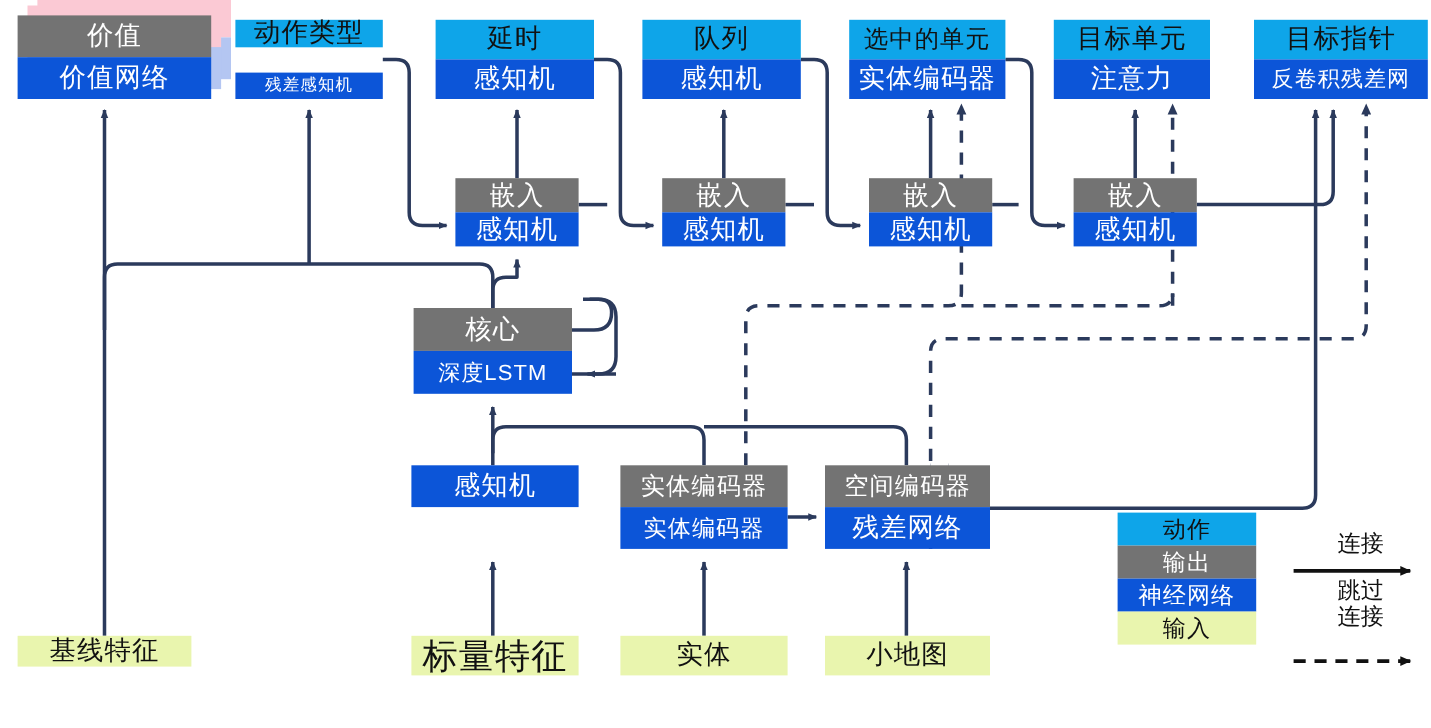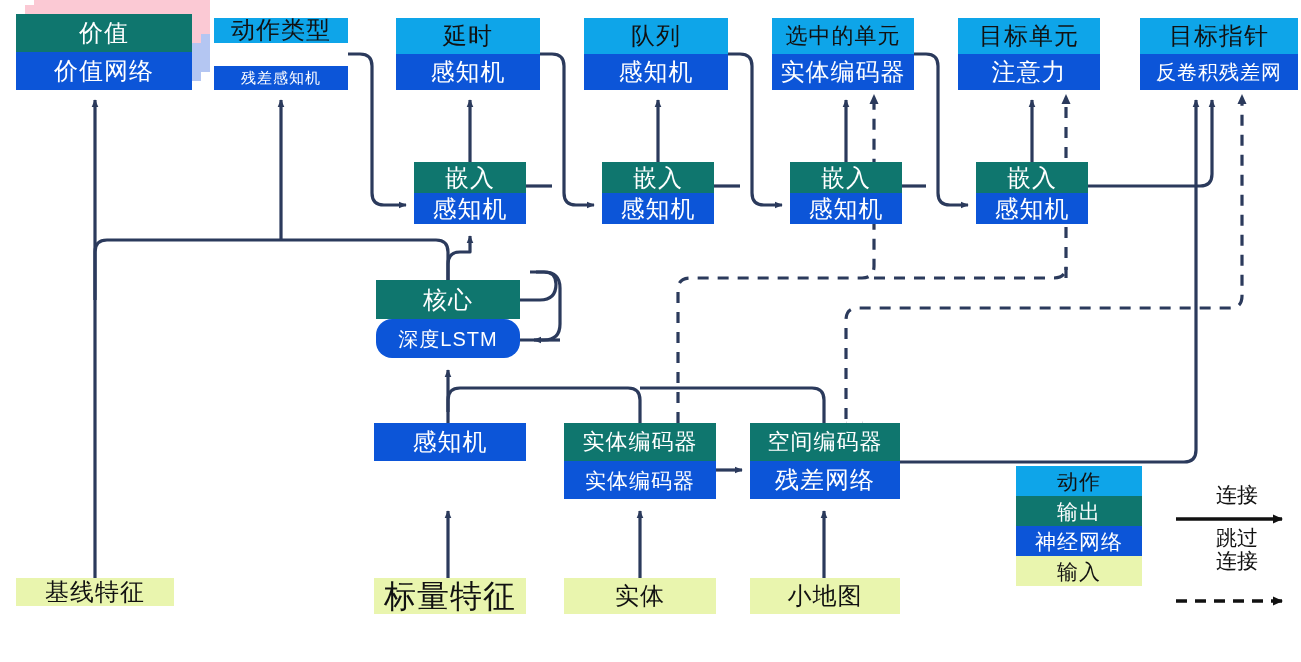--- a/index.html
+++ b/index.html
@@ -4,21 +4,21 @@
 <style>
   html,body{margin:0;padding:0;background:#ffffff;}
   body{font-family:"Liberation Sans","DejaVu Sans",sans-serif;}
   #stage{position:relative;width:1301px;height:662px;background:#fff;overflow:hidden;}
   svg.wires{position:absolute;left:0;top:0;width:1301px;height:662px;pointer-events:none;}
 
   .node{position:absolute;box-sizing:border-box;display:flex;flex-direction:column;z-index:3;}
   .band{box-sizing:border-box;display:flex;align-items:center;justify-content:center;
         white-space:nowrap;letter-spacing:1px;line-height:1;}
   .band.action{background:#0ea5e9;color:#111111;}
-  .band.output{background:#0f766e;color:#ffffff;}
+  .band.output{background:#737373;color:#ffffff;}
   .band.net{background:#0c55d8;color:#ffffff;}
   .band.input{background:#e9f5ae;color:#111111;}
 
   .shadow{position:absolute;z-index:1;}
   .shadow .sh-top{background:#fbc9d4;}
   .shadow .sh-bot{background:#b4c6f2;}
 
   .legend-box{position:absolute;z-index:3;display:flex;flex-direction:column;}
   .legend-arrows{position:absolute;z-index:3;}
   .lg-label{font-size:21px;color:#111;text-align:center;white-space:nowrap;line-height:1.08;}
@@ -164,21 +164,21 @@
       <div class="node" style="left: 790px; top: 162px; width: 112px; height: 62px;">
         <div class="band output" style="height: 31px; font-size: 24px;">嵌入</div>
         <div class="band net" style="height: 31px; font-size: 24px;">感知机</div>
       </div>
       <div class="node" style="left: 976px; top: 162px; width: 112px; height: 62px;">
         <div class="band output" style="height: 31px; font-size: 24px;">嵌入</div>
         <div class="band net" style="height: 31px; font-size: 24px;">感知机</div>
       </div>
       <div class="node" style="left: 376px; top: 280px; width: 144px; height: 78px;">
         <div class="band output" style="height: 39px; font-size: 24px;">核心</div>
-        <div class="band net" style="height: 39px; font-size: 20px; border-radius: 16px;">深度LSTM</div>
+        <div class="band net" style="height: 39px; font-size: 20px;">深度LSTM</div>
       </div>
       <div class="node" style="left: 374px; top: 423px; width: 152px; height: 76px;">
         <div class="band net" style="height: 38px; font-size: 24px;">感知机</div>
       </div>
       <div class="node" style="left: 564px; top: 423px; width: 152px; height: 76px;">
         <div class="band output" style="height: 38px; font-size: 22px;">实体编码器</div>
         <div class="band net" style="height: 38px; font-size: 21px;">实体编码器</div>
       </div>
       <div class="node" style="left: 750px; top: 423px; width: 150px; height: 76px;">
         <div class="band output" style="height: 38px; font-size: 22px;">空间编码器</div>

